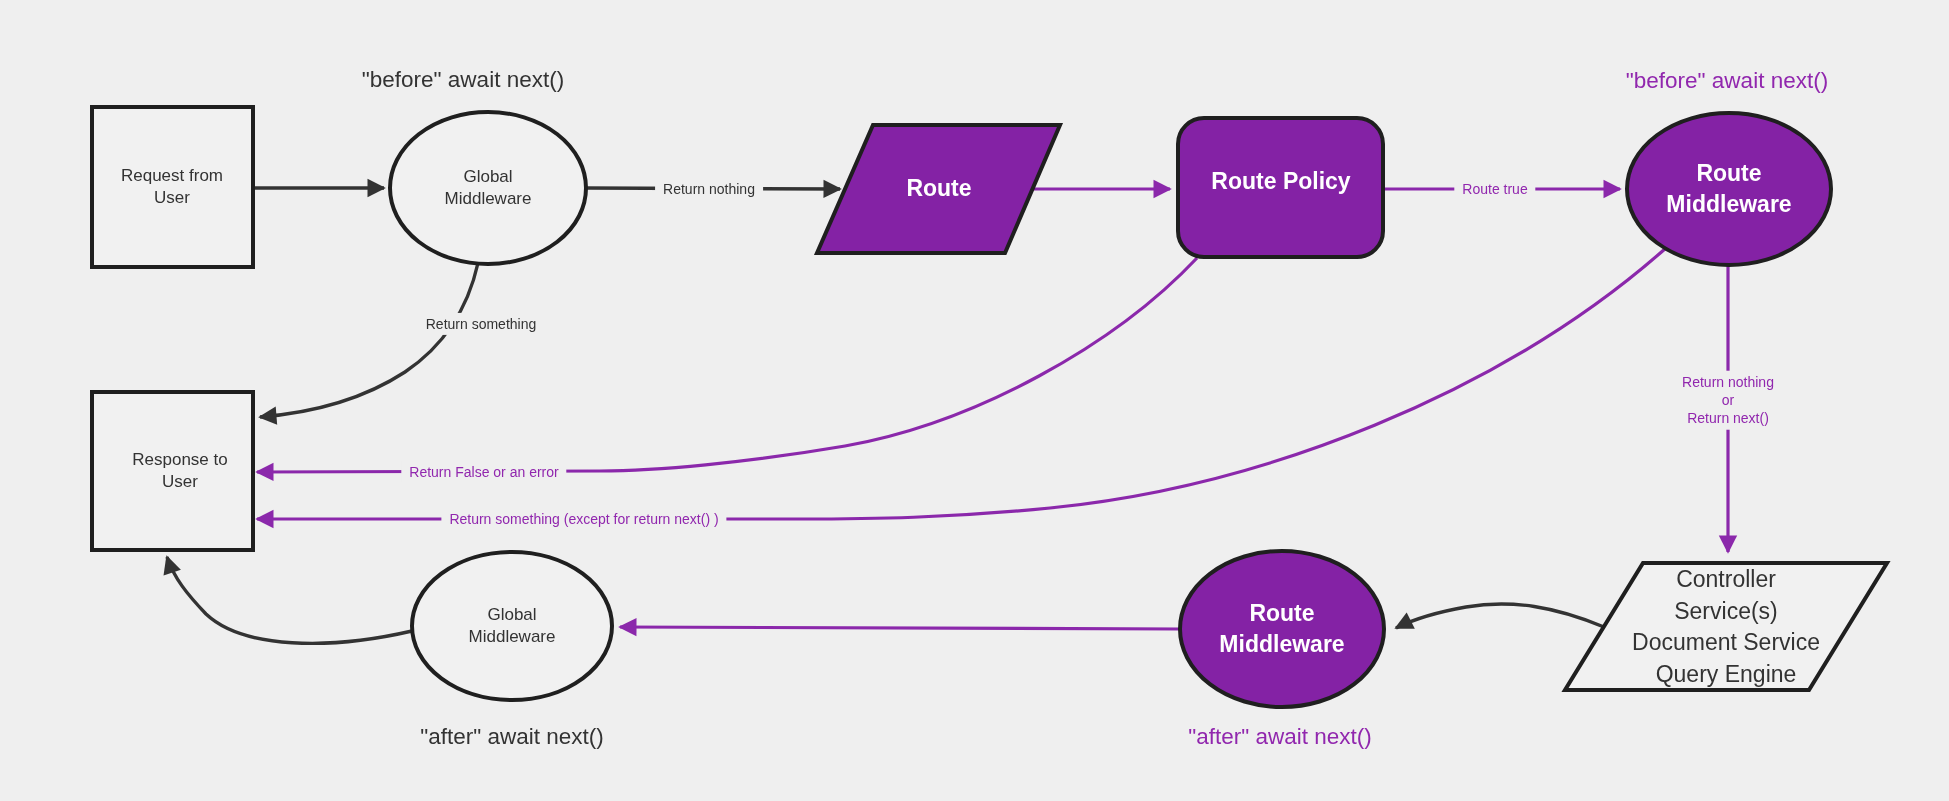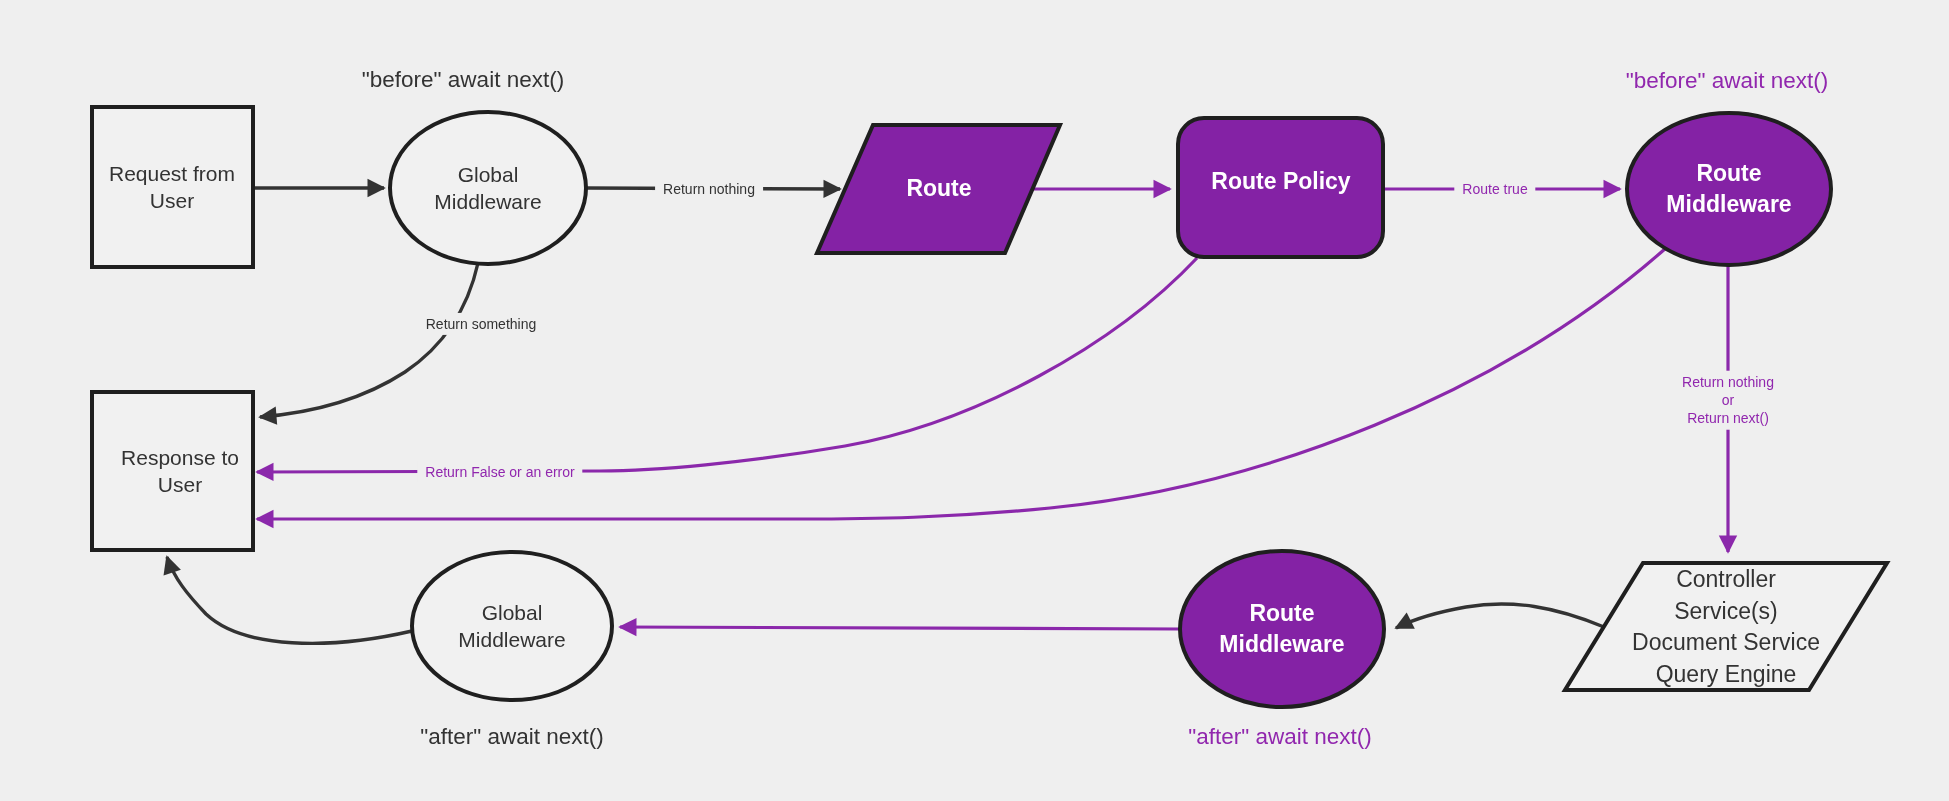--- a/index.html
+++ b/index.html
@@ -31,21 +31,21 @@
   .mk-purple{fill:var(--purple-line);}
 
   .label{
     position:absolute;
     transform:translate(-50%,-50%);
     white-space:pre-line;
     text-align:center;
     line-height:1.3;
   }
   .node-label{
-    font-size:21px;
+    font-size:17px;
     color:var(--dark-text);
   }
   .node-label-bold{
     font-size:23px;
     font-weight:bold;
     color:var(--white-text);
     line-height:1.35;
   }
   .node-label-small{
     font-size:23px;
@@ -116,20 +116,21 @@
   <div class="label node-label" style="left:512px;top:626px">Global
 Middleware</div>
   <div class="label node-label" style="left:180px;top:471px">Response to
 User</div>
 
   <div class="label free-label edge-label-dark" style="left:463px;top:80px">"before" await next()</div>
   <div class="label free-label edge-label-purple" style="left:1727px;top:81px">"before" await next()</div>
   <div class="label edge-label edge-label-dark" style="left:709px;top:189px">Return nothing</div>
   <div class="label edge-label edge-label-purple" style="left:1495px;top:189px">Route true</div>
   <div class="label edge-label edge-label-dark" style="left:481px;top:324px">Return something</div>
-  <div class="label edge-label edge-label-purple" style="left:500px;top:472px">Return False or an error</div>
+  <div class="label edge-label edge-label-purple" style="left:484px;top:472px">Return False or an error</div>
+  <div class="label edge-label edge-label-purple" style="left:584px;top:519px">Return something (except for return next() )</div>
   <div class="label edge-label edge-label-purple" style="left:1728px;top:400px">Return nothing
 or
 Return next()</div>
   <div class="label free-label edge-label-purple" style="left:1280px;top:737px">"after" await next()</div>
   <div class="label free-label edge-label-dark" style="left:512px;top:737px">"after" await next()</div>
 
 </div>
 
 </body></html>

